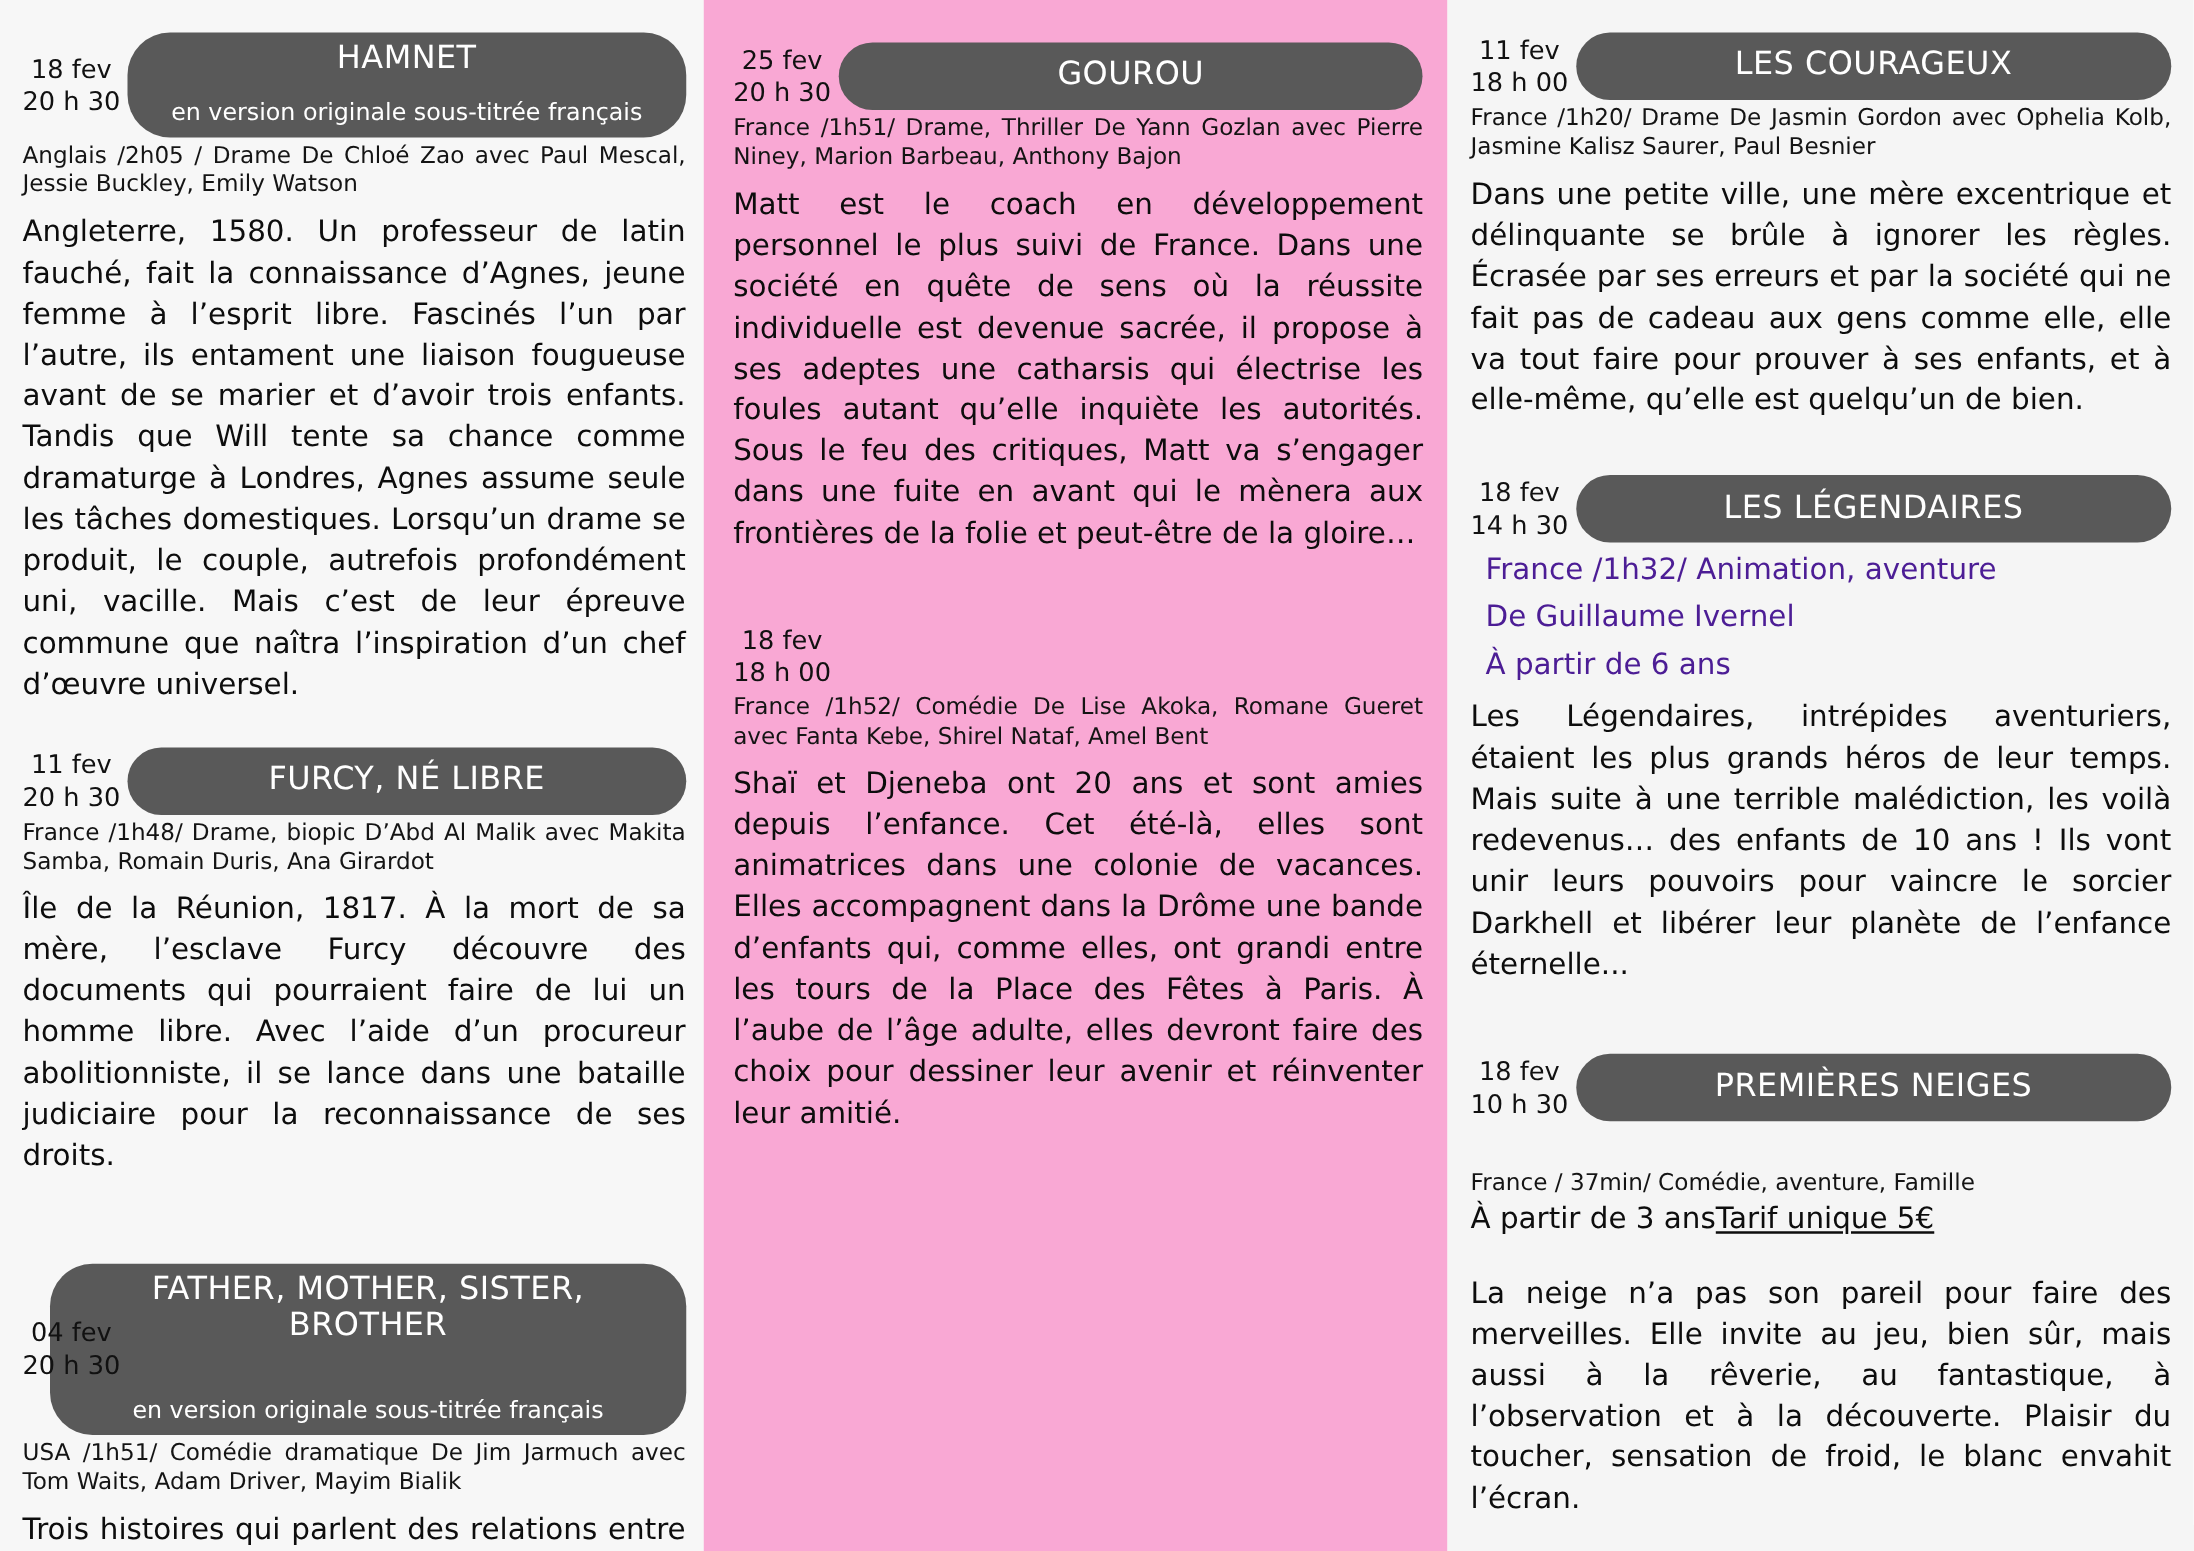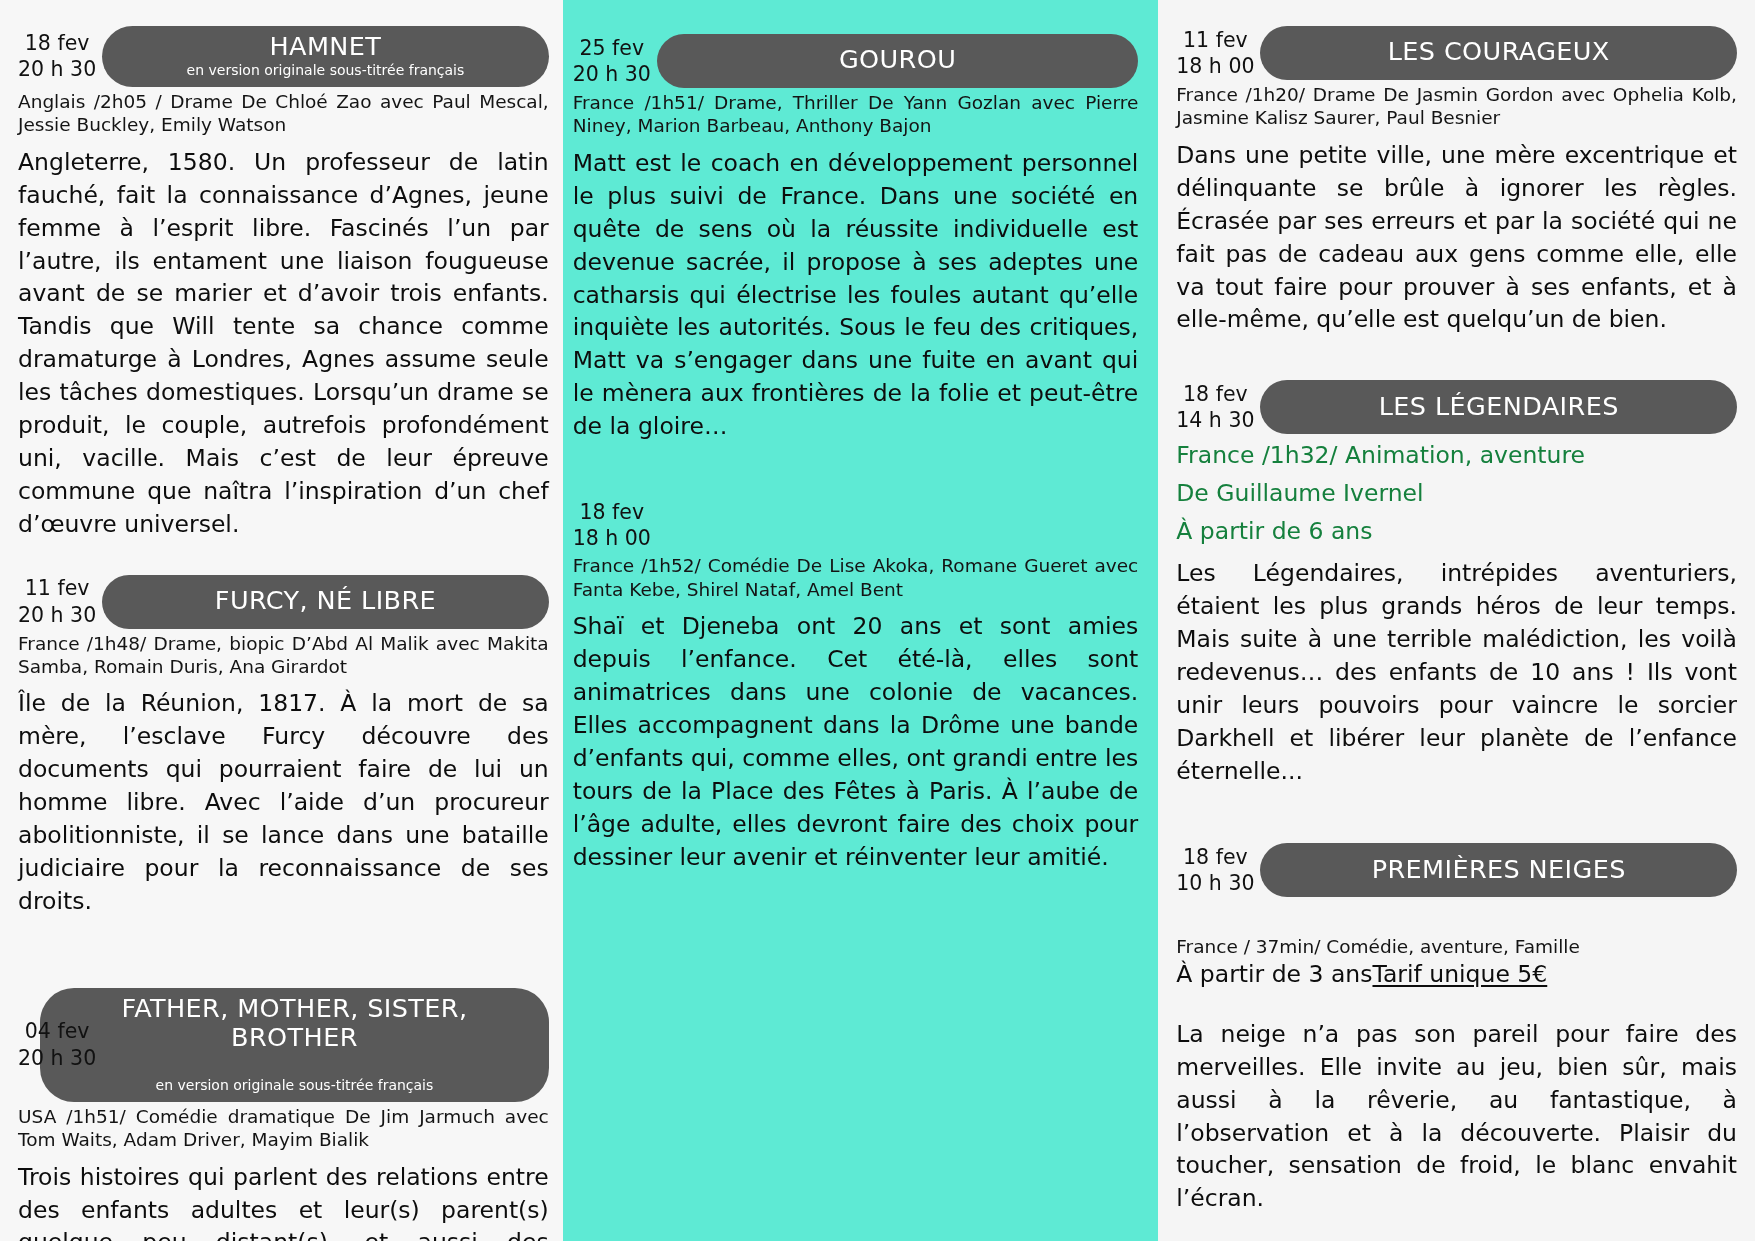--- a/index.html
+++ b/index.html
@@ -24,22 +24,22 @@
     position: relative;
     box-sizing: border-box;
   }
   .col-left {
     width: 580px;
     background: #f7f7f7;
     padding: 0 14px 0 18px;
   }
   .col-mid {
     width: 614px;
-    background: #5eead4;
-    padding: 0 20px 0 10px;
+    background: #f9a8d4;
+    padding: 0 20px 0 24px;
   }
   .col-right {
     width: 615px;
     background: #f5f5f5;
     padding: 0 18px 0 18px;
   }
 
   
   .film { position: relative; }
 
@@ -76,24 +76,24 @@
     justify-content: center;
   }
   .pill.overlap { margin-left: -62px; gap: 24px; }
   .pill-title {
     font-size: 25.5px;
     letter-spacing: 0.4px;
     line-height: 1.14;
     font-weight: 400;
   }
   .pill-sub {
-    font-size: 14px;
+    font-size: 19px;
     line-height: 1.2;
     font-weight: 400;
-    margin-top: 1px;
+    margin-top: 18px;
   }
 
   .credits {
     font-size: 18.5px;
     line-height: 1.27;
     color: #141414;
     text-align: justify;
     margin-top: 3px;
   }
   .credits.nojustify { text-align: left; margin-top: 38px; }
@@ -104,22 +104,23 @@
     color: #0d0d0d;
     text-align: justify;
     text-justify: inter-word;
     margin-top: 9px;
   }
   .synopsis.last-left > :last-child { }
 
   .bigline {
     font-size: 23.5px;
     line-height: 1.36;
-    color: #15803d;
+    color: #4c1d95;
     margin-top: 6px;
+    margin-left: 12px;
   }
   .inforow {
     display: flex;
     align-items: baseline;
     font-size: 23.5px;
     line-height: 1.36;
     color: #0d0d0d;
   }
   .underline { text-decoration: underline; text-underline-offset: 3px; }
   .sp-18 { height: 18px; }

